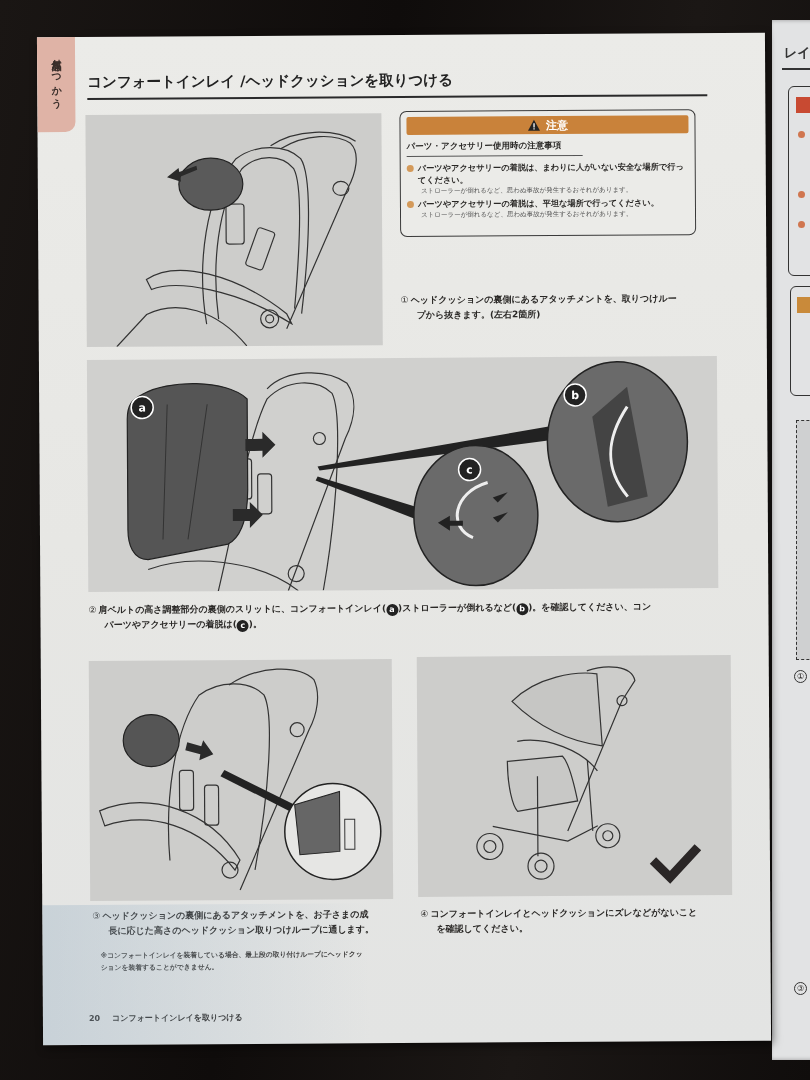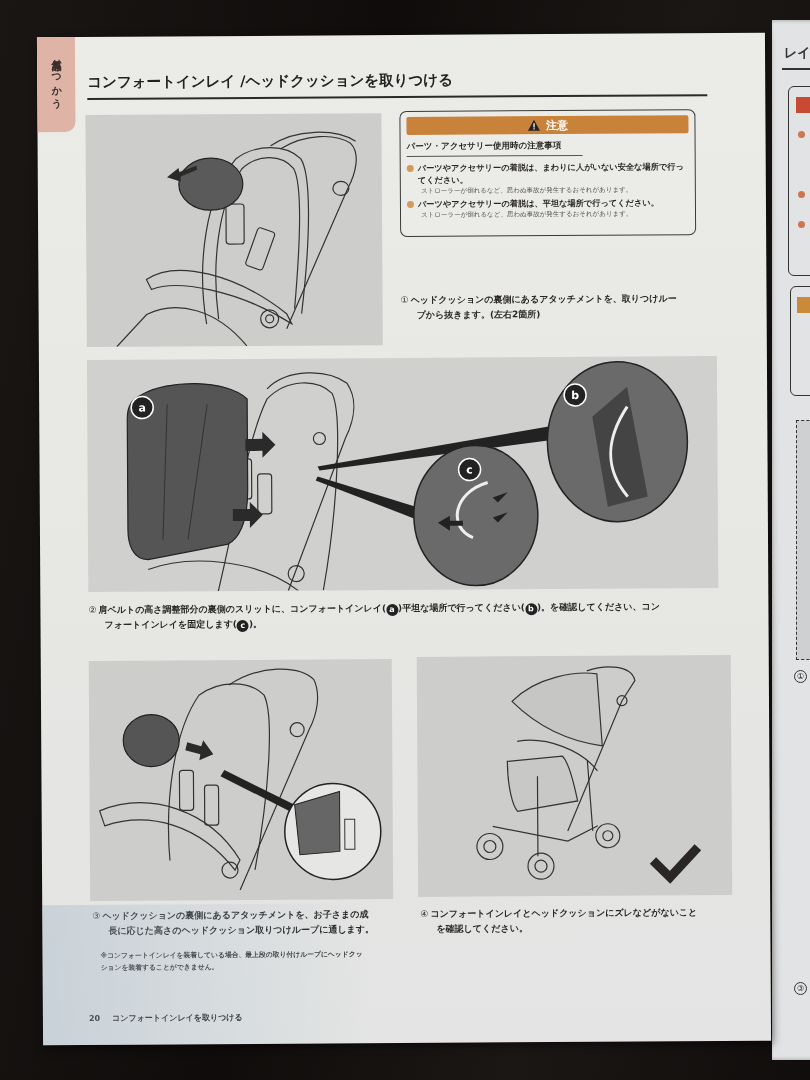--- a/index.html
+++ b/index.html
@@ -217,22 +217,22 @@
         <text x="488" y="42" text-anchor="middle" font-size="11" font-weight="bold" fill="#fff" font-family="DejaVu Sans, sans-serif">b</text>
       </g>
       <g>
         <circle cx="382" cy="112" r="11" fill="#222" stroke="#fff" stroke-width="1.5"></circle>
         <text x="382" y="116" text-anchor="middle" font-size="11" font-weight="bold" fill="#fff" font-family="DejaVu Sans, sans-serif">c</text>
       </g>
     </svg>
   </div>
 
   <div class="step-text step-2">
-    <span class="num">②</span><span>肩ベルトの高さ調整部分の裏側のスリットに、コンフォートインレイ(</span><span class="circ">a</span><span>)平坦な場所で行ってください(</span><span class="circ">b</span><span>)。を確認してください、コン</span>
-    <span class="indent"><span>フォートインレイを固定します(</span><span class="circ">c</span><span>)。</span></span>
+    <span class="num">②</span><span>肩ベルトの高さ調整部分の裏側のスリットに、コンフォートインレイ(</span><span class="circ">a</span><span>)ストローラーが倒れるなど(</span><span class="circ">b</span><span>)。を確認してください、コン</span>
+    <span class="indent"><span>パーツやアクセサリーの着脱は(</span><span class="circ">c</span><span>)。</span></span>
   </div>
 
   <div class="illus illus-3">
     <svg viewBox="0 0 303 240">
       <g fill="none" stroke="#333" stroke-width="1.2">
         <path d="M80 200 C 75 140 85 70 110 35 C 130 20 160 20 175 35 C 185 55 180 130 165 210"></path>
         <path d="M140 25 C 170 5 210 5 225 20 C 232 35 228 55 220 70 L 150 230"></path>
         <ellipse cx="208" cy="70" rx="7" ry="7"></ellipse>
         <path d="M10 150 C 60 130 120 150 150 200 L 145 210 C 110 165 60 150 15 165 Z"></path>
         <rect x="90" y="110" width="14" height="40" rx="3"></rect>

